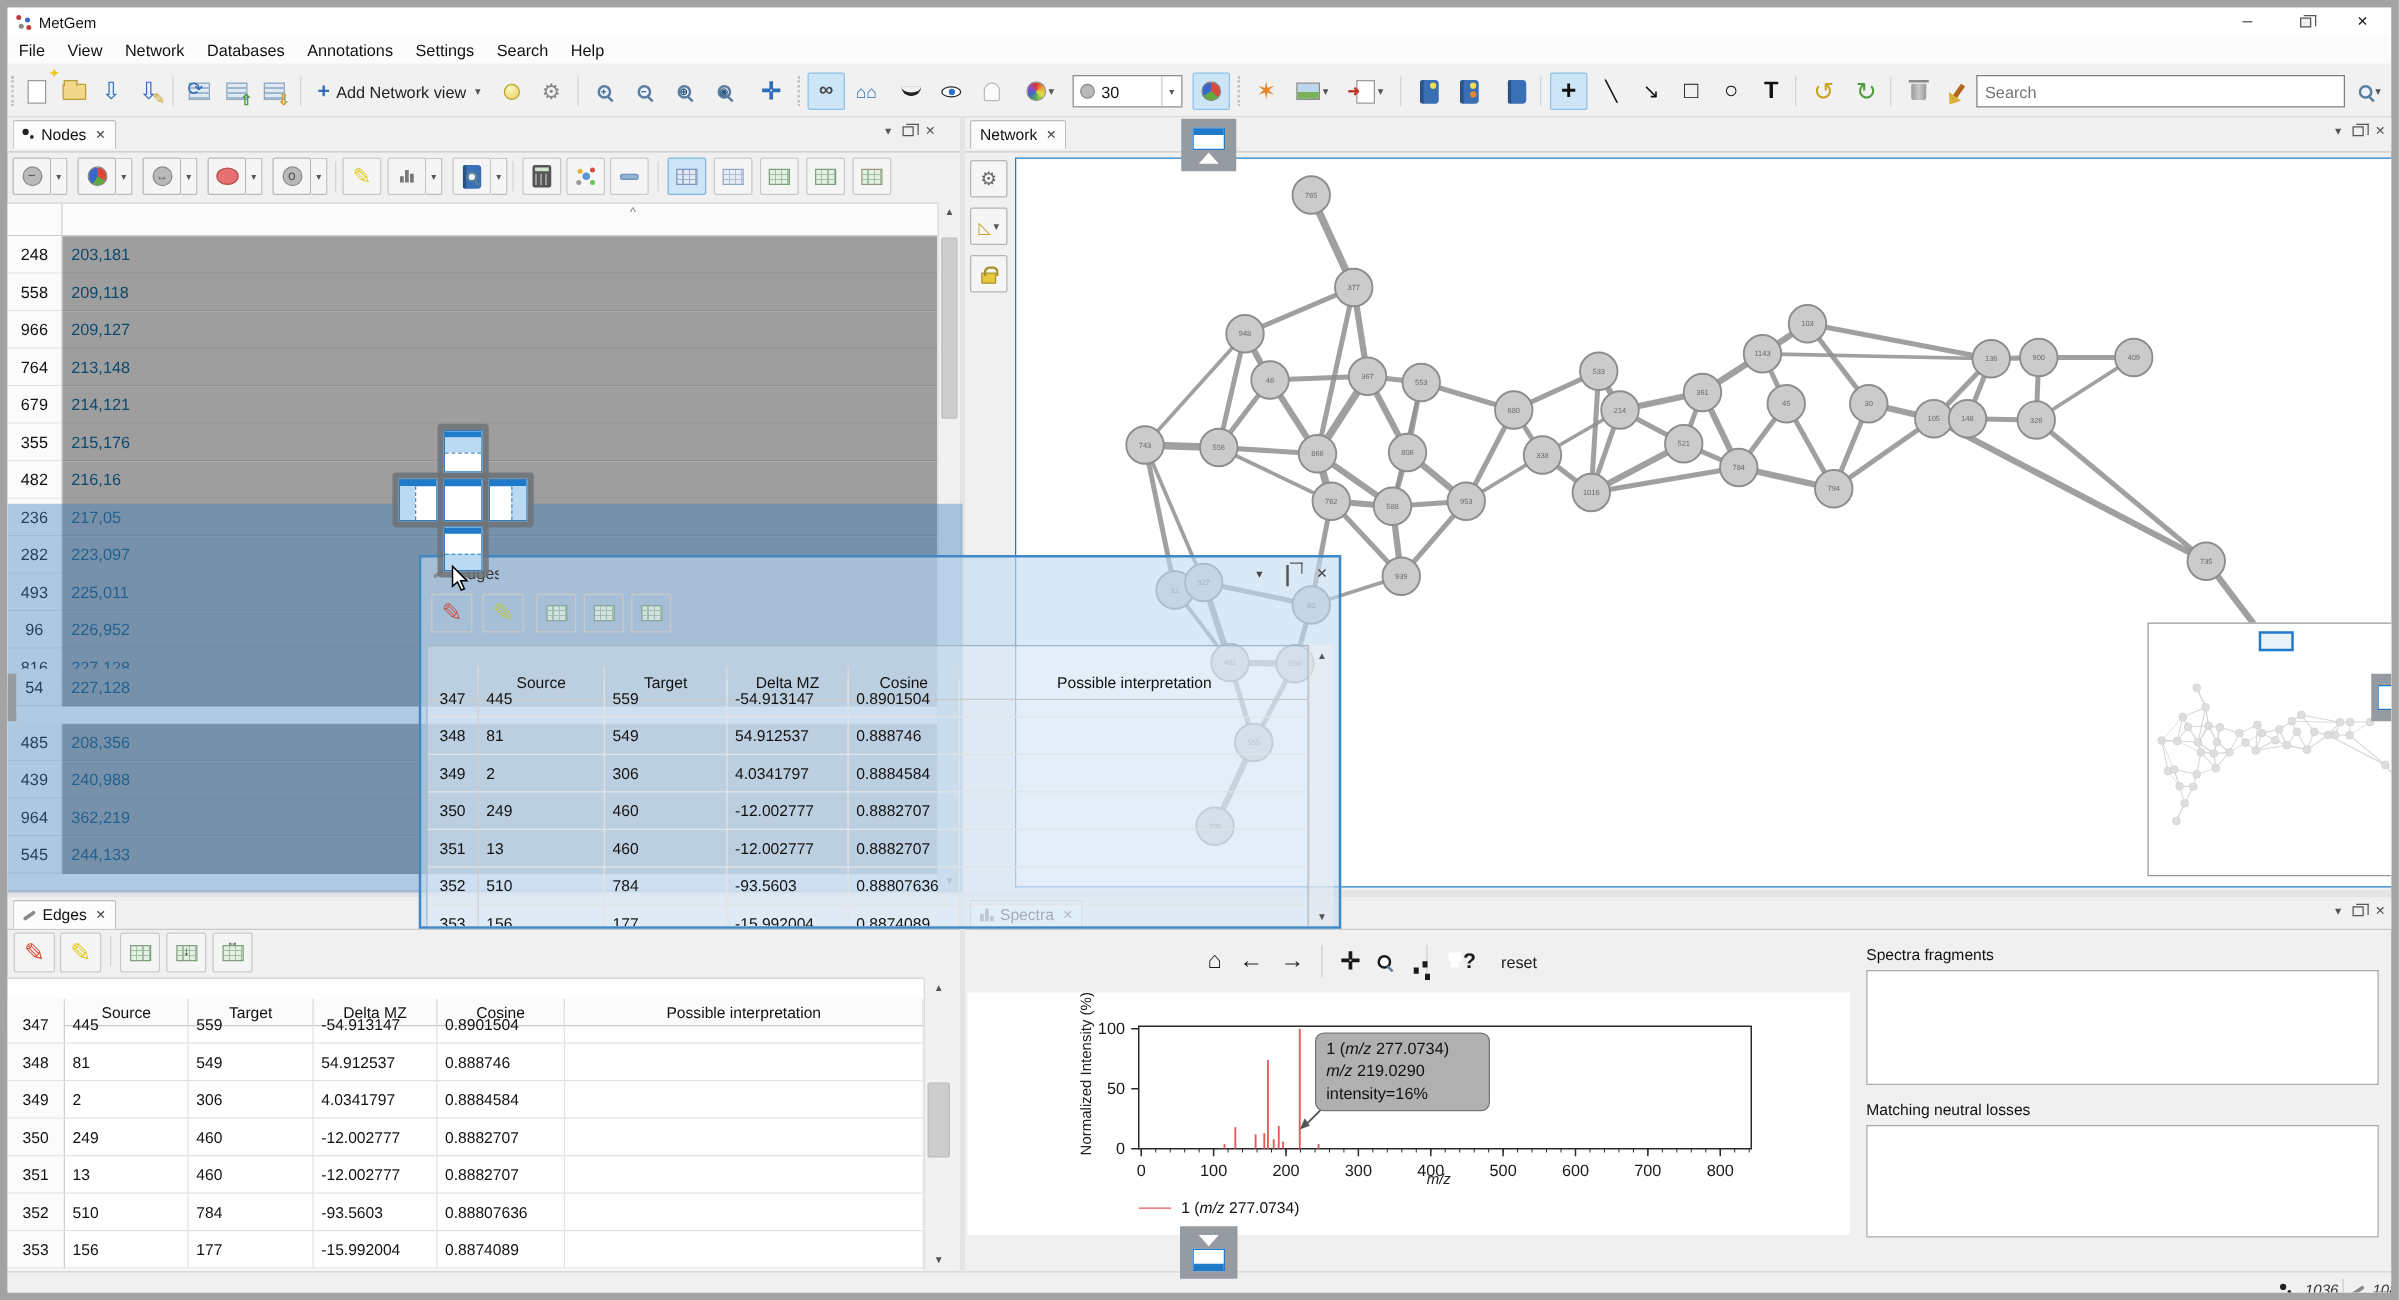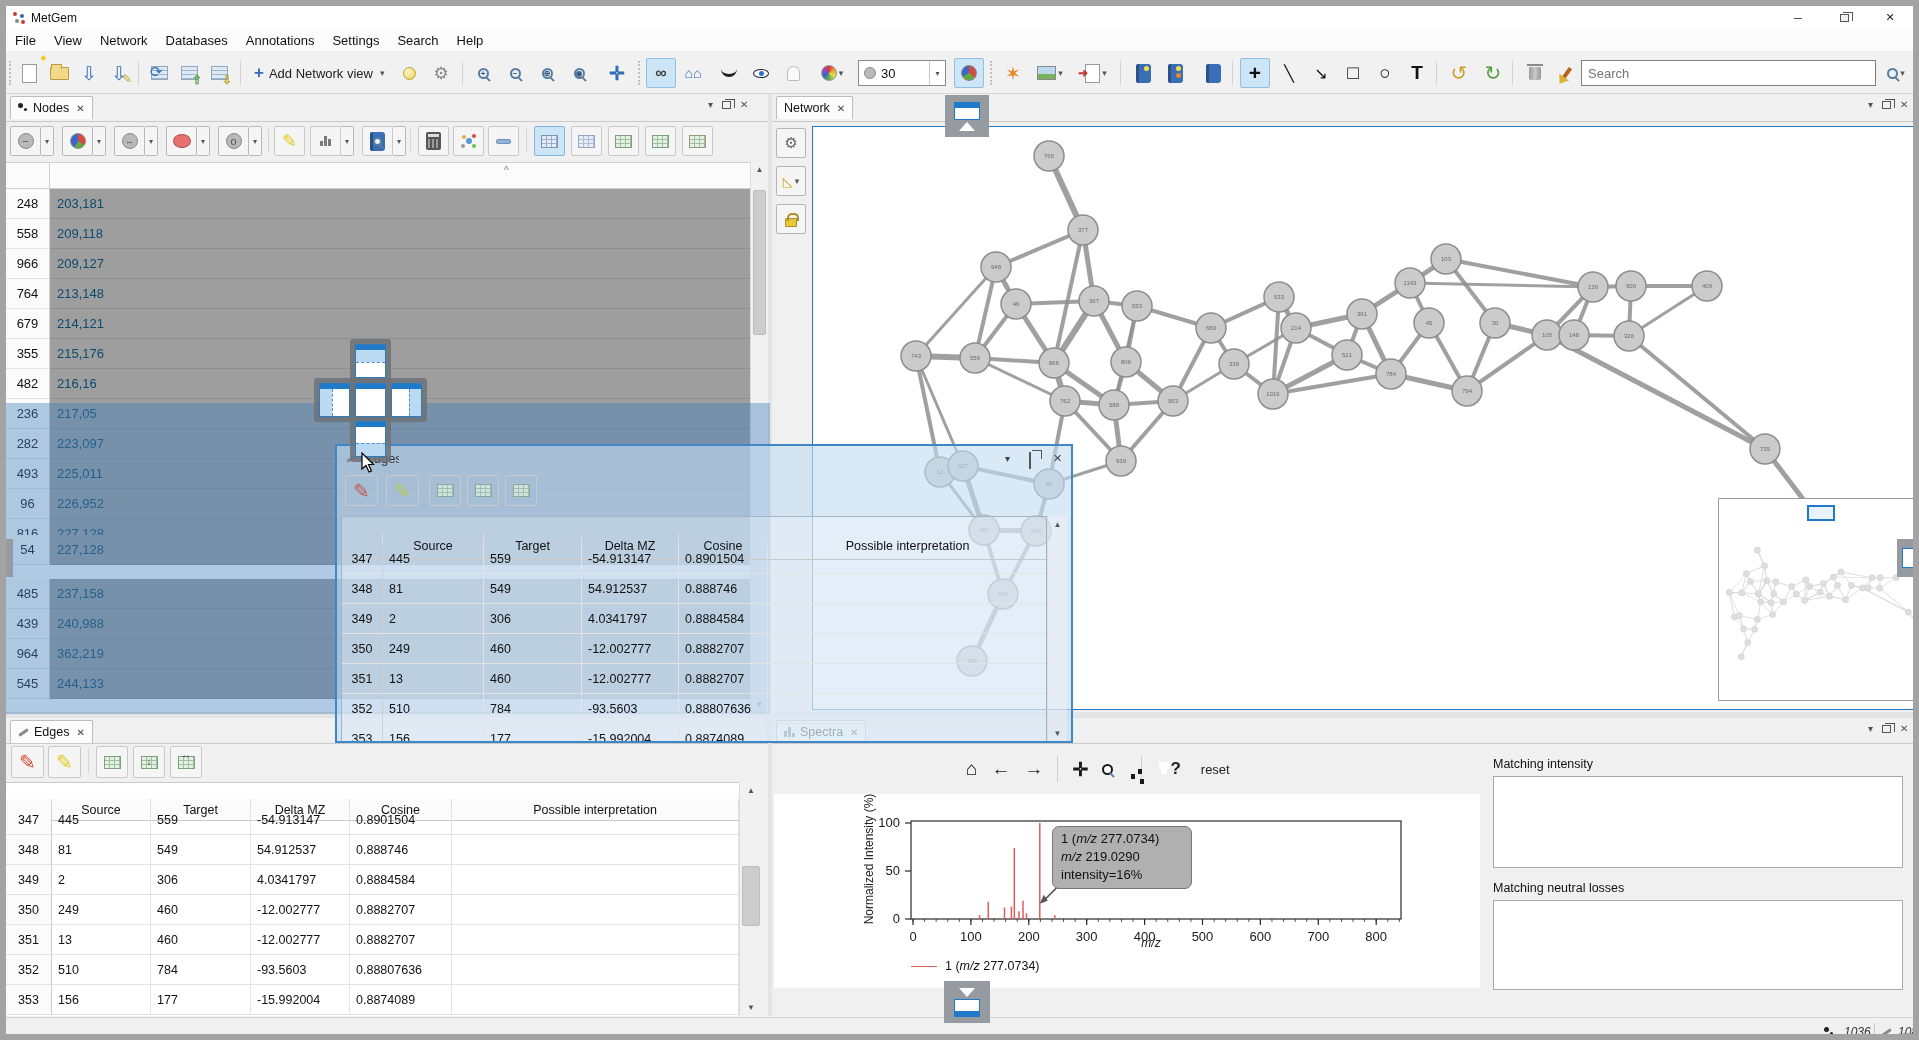--- a/index.html
+++ b/index.html
@@ -470,21 +470,21 @@
         <div class="nrow" style="top: 356px;">
           <div class="nid">816</div>
           <div class="nval">227,128</div>
         </div>
         <div class="nrow" style="top: 372px;">
           <div class="nid">54</div>
           <div class="nval">227,128</div>
         </div>
         <div class="nrow" style="top: 416px;">
           <div class="nid">485</div>
-          <div class="nval">237,158</div>
+          <div class="nval">208,356</div>
         </div>
         <div class="nrow" style="top: 446px;">
           <div class="nid">439</div>
           <div class="nval">240,988</div>
         </div>
         <div class="nrow" style="top: 476px;">
           <div class="nid">964</div>
           <div class="nval">362,219</div>
         </div>
         <div class="nrow" style="top: 506px;">
@@ -1052,21 +1052,21 @@
       <div><i>m/z</i> 219.0290</div>
       <div>intensity=16%</div>
     </div>
   <div id="legend">
     <span class="legline" style="border-top-color: rgb(226, 91, 91);"></span>
     <span id="legend-label">1 (<i>m/z</i> 277.0734)</span>
   </div>
   <div id="ylab">Normalized Intensity (%)</div>
   <div id="xlab"><i>m/z</i></div>
 
-  <div class="match-label" style="left:1487px;top:751px">Matching intensity</div>
+  <div class="match-label" style="left:1487px;top:751px">Spectra fragments</div>
   <div class="match-box" style="left:1487px;top:770px;width:410px;height:92px"></div>
   <div class="match-label" style="left:1487px;top:875px">Matching neutral losses</div>
   <div class="match-box" style="left:1487px;top:894px;width:410px;height:90px"></div>
 
   <div id="dock-preview"></div>
 
   <div id="float-edges">
     <div class="abs" style="left:0;top:0;width:100%;height:26px">
       <span class="penico abs" style="left:9px;top:11px"></span>
       <span class="abs" style="left:28px;top:5px;width:34px;overflow:hidden;white-space:nowrap;color:#333">Edges</span>

